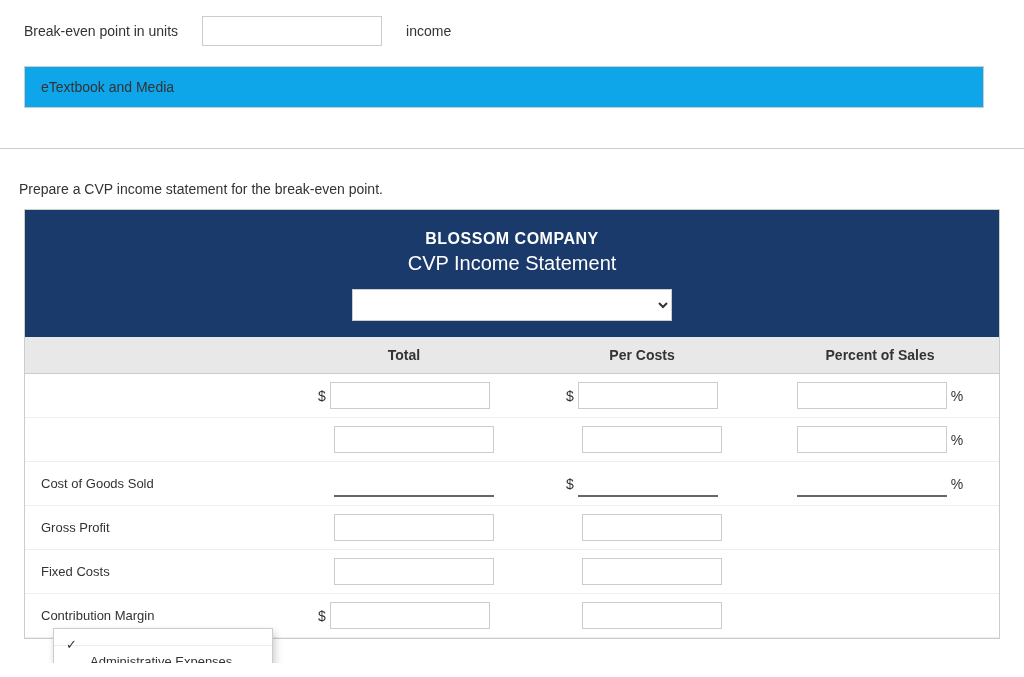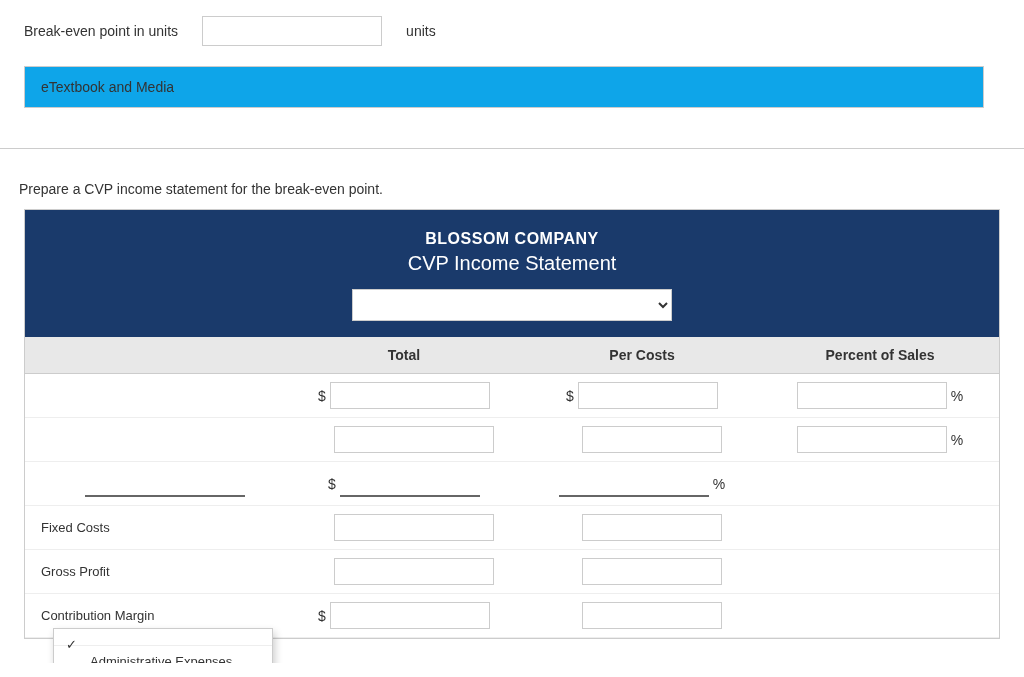--- a/index.html
+++ b/index.html
@@ -222,21 +222,21 @@
       font-size: 13px;
     }
   </style>
 </head>
 <body>
 
 <div class="top-section">
   <div class="break-even-row">
     <span class="break-even-label">Break-even point in units</span>
     <input class="break-even-input" type="text" value="" style="">
-    <span class="units-label">units</span>
+    <span class="units-label">income</span>
   </div>
   <div class="etextbook-box">eTextbook and Media</div>
 </div>
 
 <hr class="divider">
 
 <div class="prepare-text">Prepare a CVP income statement for the break-even point.</div>
 
 <div class="cvp-container" style="position:relative;">
   <div class="cvp-header">
@@ -284,47 +284,48 @@
       <div class="row-cell">
         <input class="row-input-short" type="text" value="" style="margin-left: 20px;">
       </div>
       <div class="row-cell">
         <input class="row-input-pct" type="text" value="" style="">
         <span class="percent-sign">%</span>
       </div>
     </div>
 
     <div class="cvp-row">
+      <div class="row-label">Cost of Goods Sold</div>
       <div class="row-cell">
         <input class="row-input-no-border" type="text" value="" style="margin-left: 20px; border-bottom: 2px solid rgb(102, 102, 102);">
       </div>
       <div class="row-cell">
         <span class="dollar-sign">$</span>
         <input class="row-input-short" type="text" value="" style="border-top: none; border-right: none; border-left: none; border-image: initial; border-bottom: 2px solid rgb(102, 102, 102); background: transparent;">
       </div>
       <div class="row-cell">
         <input class="row-input-pct" type="text" value="" style="border-top: none; border-right: none; border-left: none; border-image: initial; border-bottom: 2px solid rgb(102, 102, 102); background: transparent;">
         <span class="percent-sign">%</span>
       </div>
     </div>
 
     <div class="cvp-row">
+      <div class="row-label">Gross Profit</div>
+      <div class="row-cell">
+        <input class="row-input" type="text" value="" style="margin-left: 20px;">
+      </div>
+      <div class="row-cell">
+        <input class="row-input-short" type="text" value="" style="margin-left: 20px;">
+      </div>
+      <div class="row-cell">
+      </div>
+    </div>
+
+    <div class="cvp-row">
       <div class="row-label">Fixed Costs</div>
-      <div class="row-cell">
-        <input class="row-input" type="text" value="" style="margin-left: 20px;">
-      </div>
-      <div class="row-cell">
-        <input class="row-input-short" type="text" value="" style="margin-left: 20px;">
-      </div>
-      <div class="row-cell">
-      </div>
-    </div>
-
-    <div class="cvp-row">
-      <div class="row-label">Gross Profit</div>
       <div class="row-cell">
         <input class="row-input" type="text" value="" style="margin-left: 20px;">
       </div>
       <div class="row-cell">
         <input class="row-input-short" type="text" value="" style="margin-left: 20px;">
       </div>
       <div class="row-cell">
       </div>
     </div>
 

